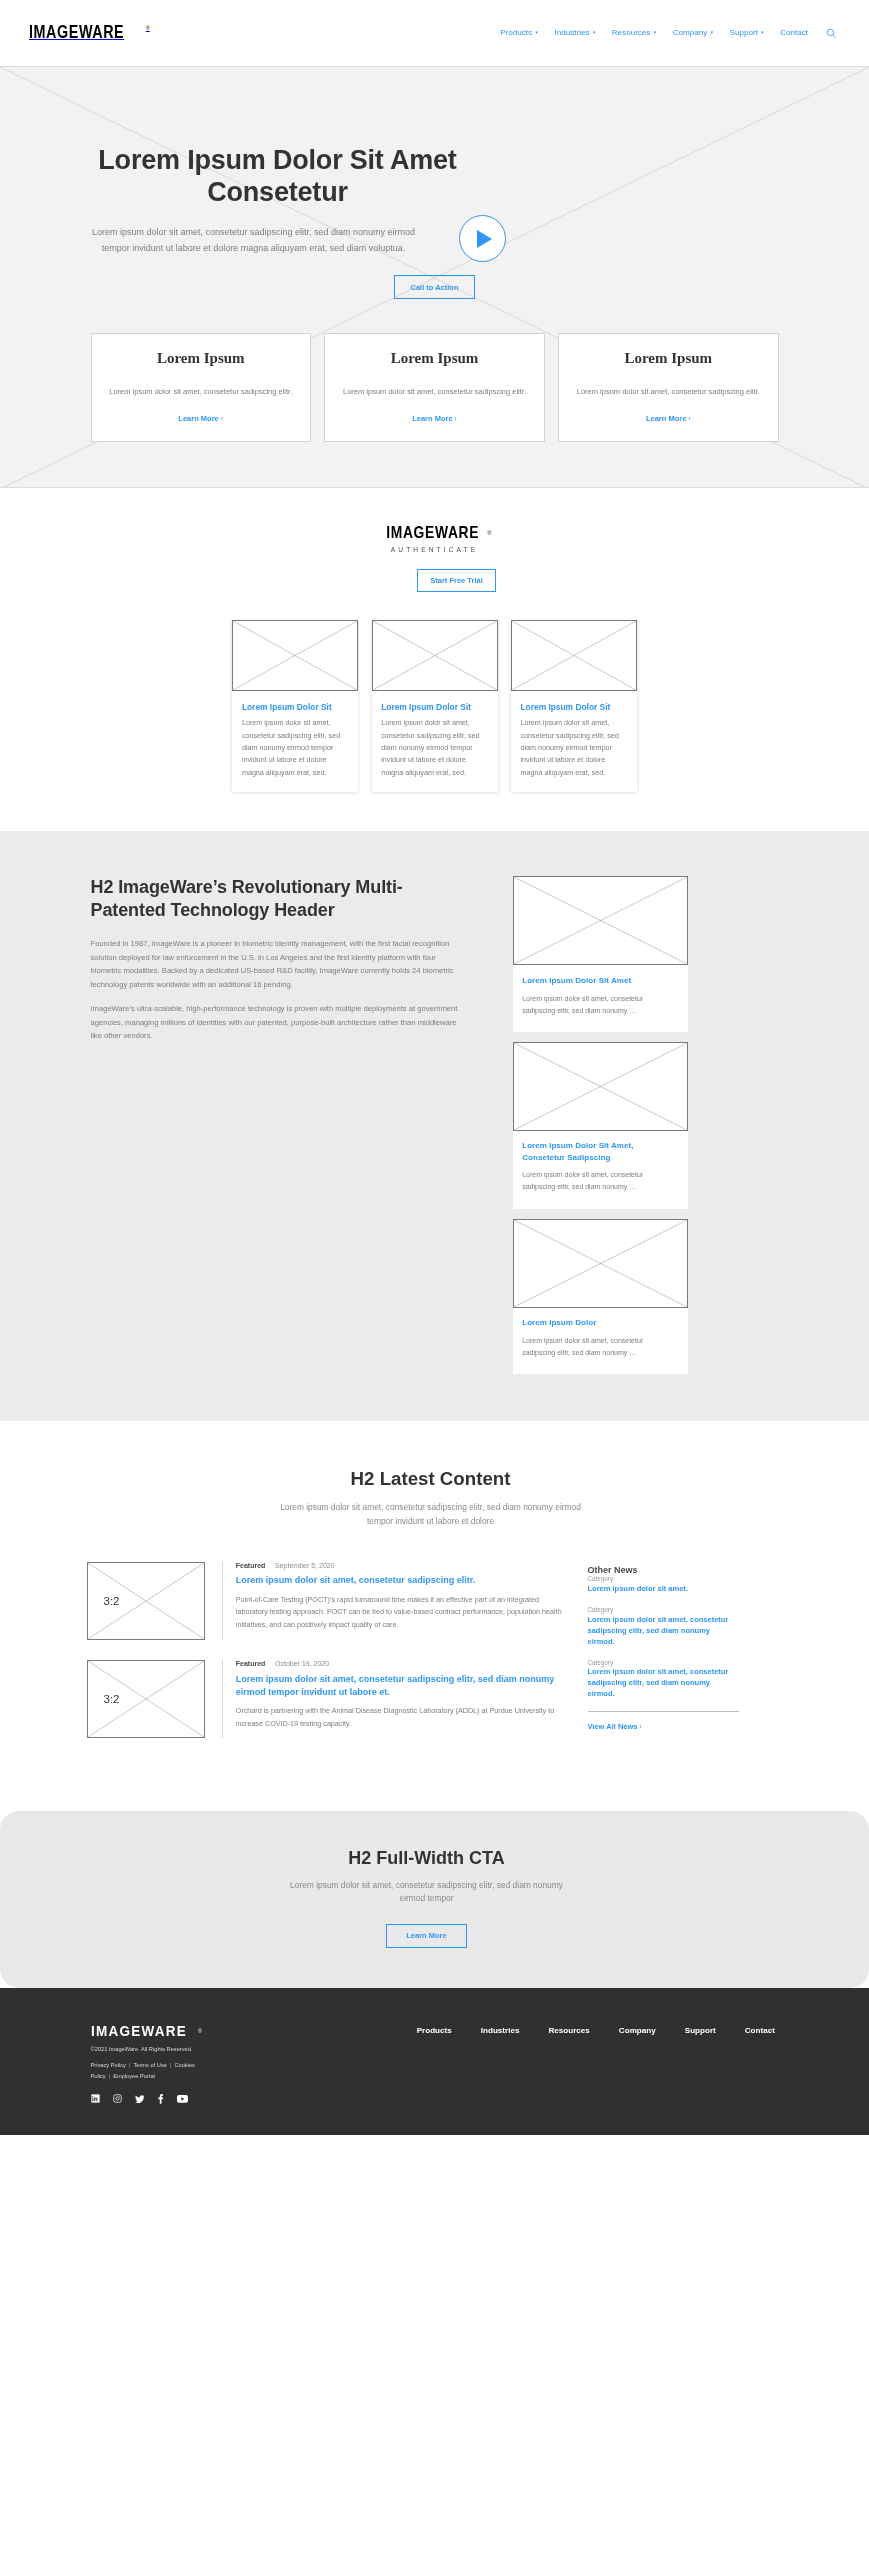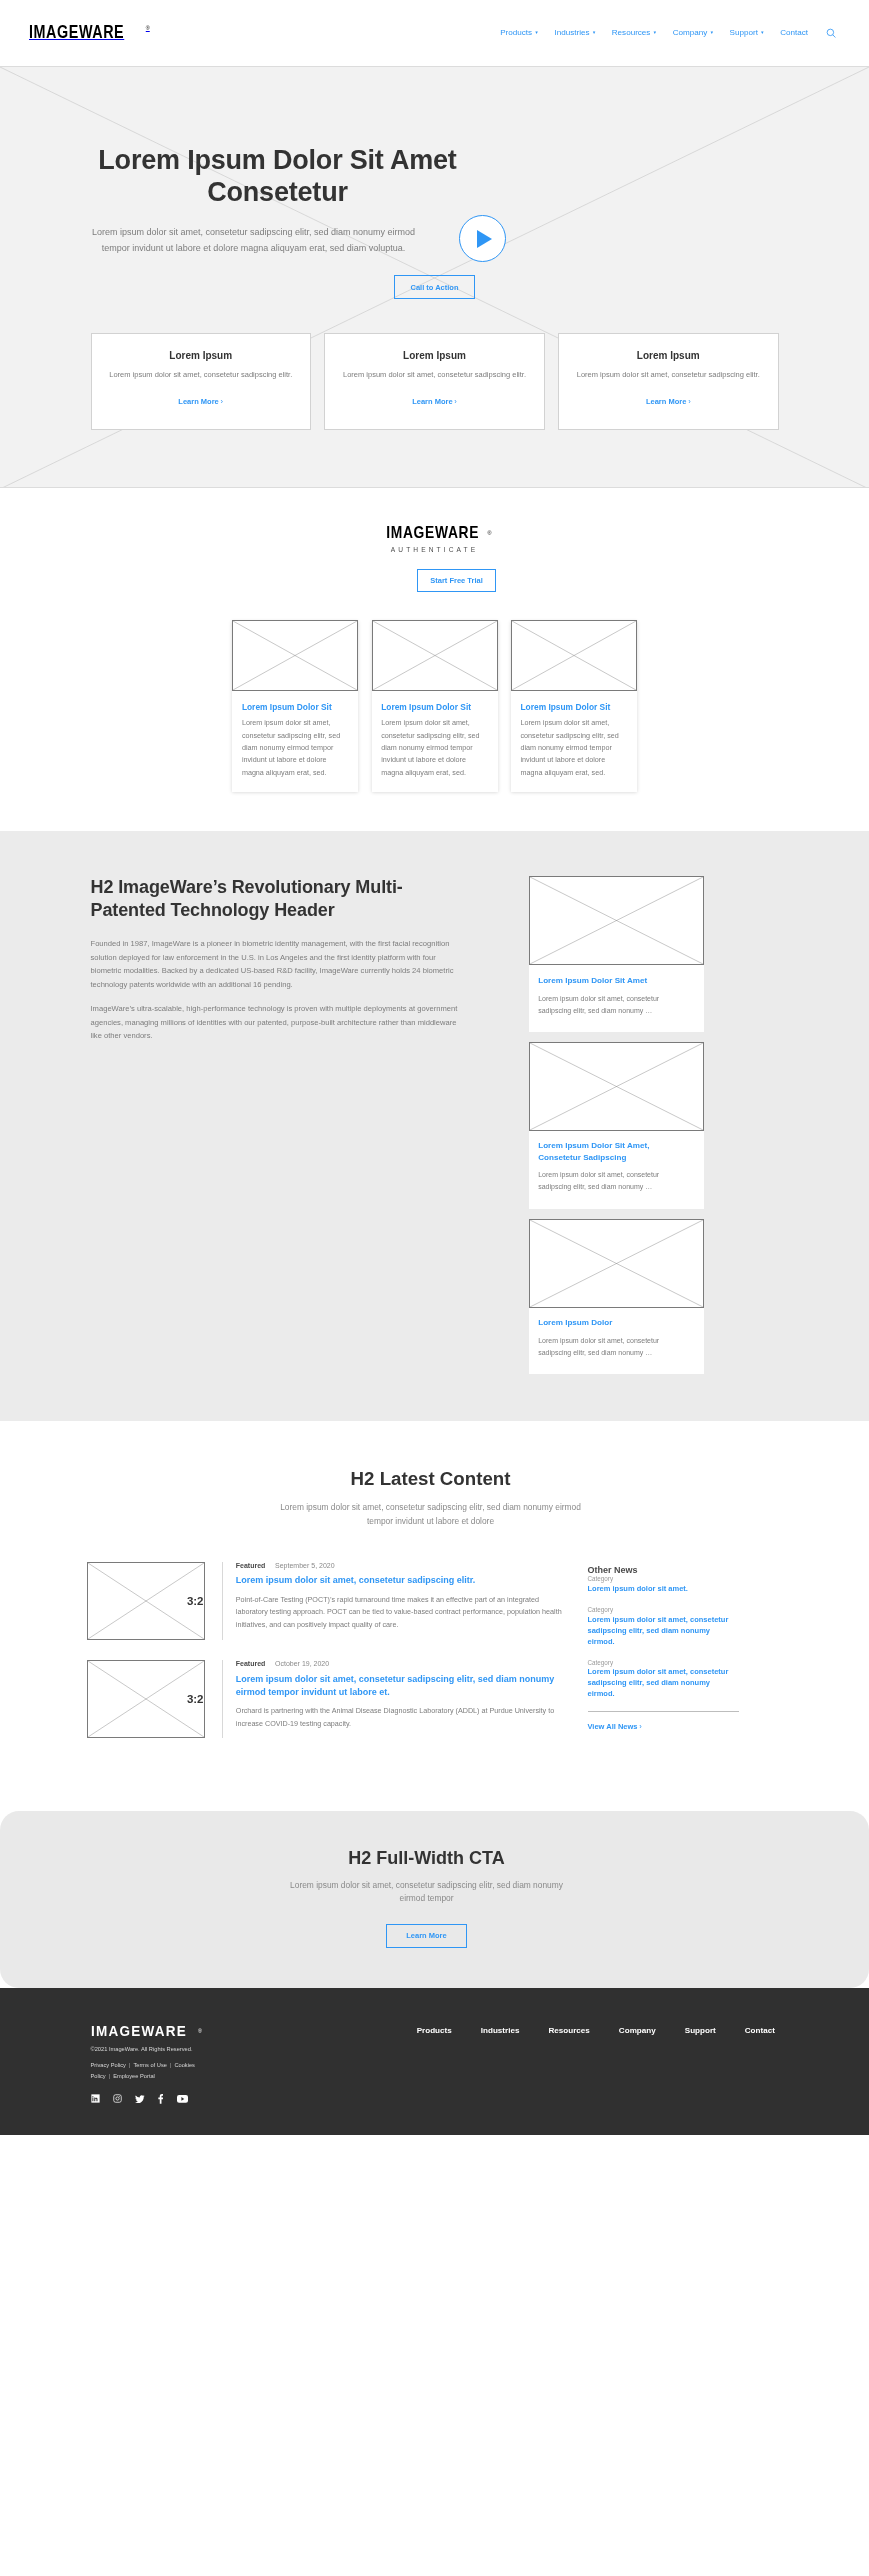--- a/index.html
+++ b/index.html
@@ -141,21 +141,21 @@
     padding-top: 34px;
   }
   .hero-card {
     flex: 1;
     background: #ffffff;
     border: 0.6px solid #d2d2d2;
     padding: 15.7px 15.7px 18px 15.7px;
     min-height: 97px;
   }
   .hero-card h3 {
-    font-size: 10px; font-weight: 700; color: #333; margin-bottom: 8px;
+    font-size: 15px; font-weight: 700; color: #333; margin-bottom: 19px; font-family: Liberation Serif, serif;
   }
   .hero-card p {
     font-size: 7.5px; line-height: 1.65; color: #7d7d7d; margin-bottom: 13.3px;
   }
   .link-blue {
     font-size: 7.5px; font-weight: 700; color: #2f96f5;
     text-decoration: none; cursor: pointer; white-space: nowrap;
   }
   .link-blue .chev { font-weight: 400; margin-left: 1.8px; }
 
@@ -192,21 +192,21 @@
   }
   .feat-card .ph { height: 71px; border-bottom: 0.6px solid #7a7a7a; }
   .feat-body { padding: 11px 9.7px 13.3px 9.7px; }
   .feat-body h4 {
     color: #2f96f5; font-size: 8.4px; font-weight: 700; margin-bottom: 5.4px;
   }
   .feat-body p { font-size: 7.2px; line-height: 1.72; color: #7d7d7d; }
 
   
   .rev-section { background: #ebebeb; padding: 45px 0 47px 0; }
-  .rev-inner { width: 688px; margin: 0 auto; display: flex; gap: 64px; }
+  .rev-inner { width: 688px; margin: 0 auto; display: flex; gap: 48px; }
   .rev-left { width: 374px; }
   .rev-left h2 {
     font-size: 18px; line-height: 1.28; font-weight: 700; color: #333;
     margin-bottom: 14.5px; letter-spacing: -0.1px;
   }
   .rev-left p {
     font-size: 7.6px; line-height: 1.78; color: #7d7d7d; margin-bottom: 11px;
   }
   .rev-right { width: 175px; display: flex; flex-direction: column; gap: 9.7px; }
   .news-card { background: #ffffff; }
@@ -232,23 +232,23 @@
   .latest-main { width: 477px; }
   .article {
     display: flex; gap: 17px; margin-bottom: 20.5px;
   }
   .article .ph-32 {
     position: relative;
     width: 118px; height: 78px; flex: 0 0 118px;
     border: 0.6px solid #7a7a7a; background: #fff;
   }
   .ph-32-label {
-    position: absolute; left: 0; right: 0; top: 50%;
+    position: absolute; left: 16px; right: 0; top: 50%;
     transform: translateY(-50%);
-    text-align: right; font-size: 11.5px; font-weight: 700; color: #333;
+    text-align: left; font-size: 11.5px; font-weight: 400; color: #333;
   }
   .article-body { flex: 1; border-left: 0.6px solid #d8d8d8; padding-left: 13.3px; }
   .meta-row { display: flex; gap: 9.7px; align-items: baseline; margin-bottom: 5.4px; }
   .meta-featured { font-size: 7px; font-weight: 700; color: #4a4a4a; }
   .meta-date { font-size: 7px; color: #8a8a8a; }
   .article-body h3 {
     font-size: 9px; font-weight: 700; color: #2f96f5;
     line-height: 1.45; margin-bottom: 6.6px;
   }
   .article-body p { font-size: 7.2px; line-height: 1.72; color: #7d7d7d; }

